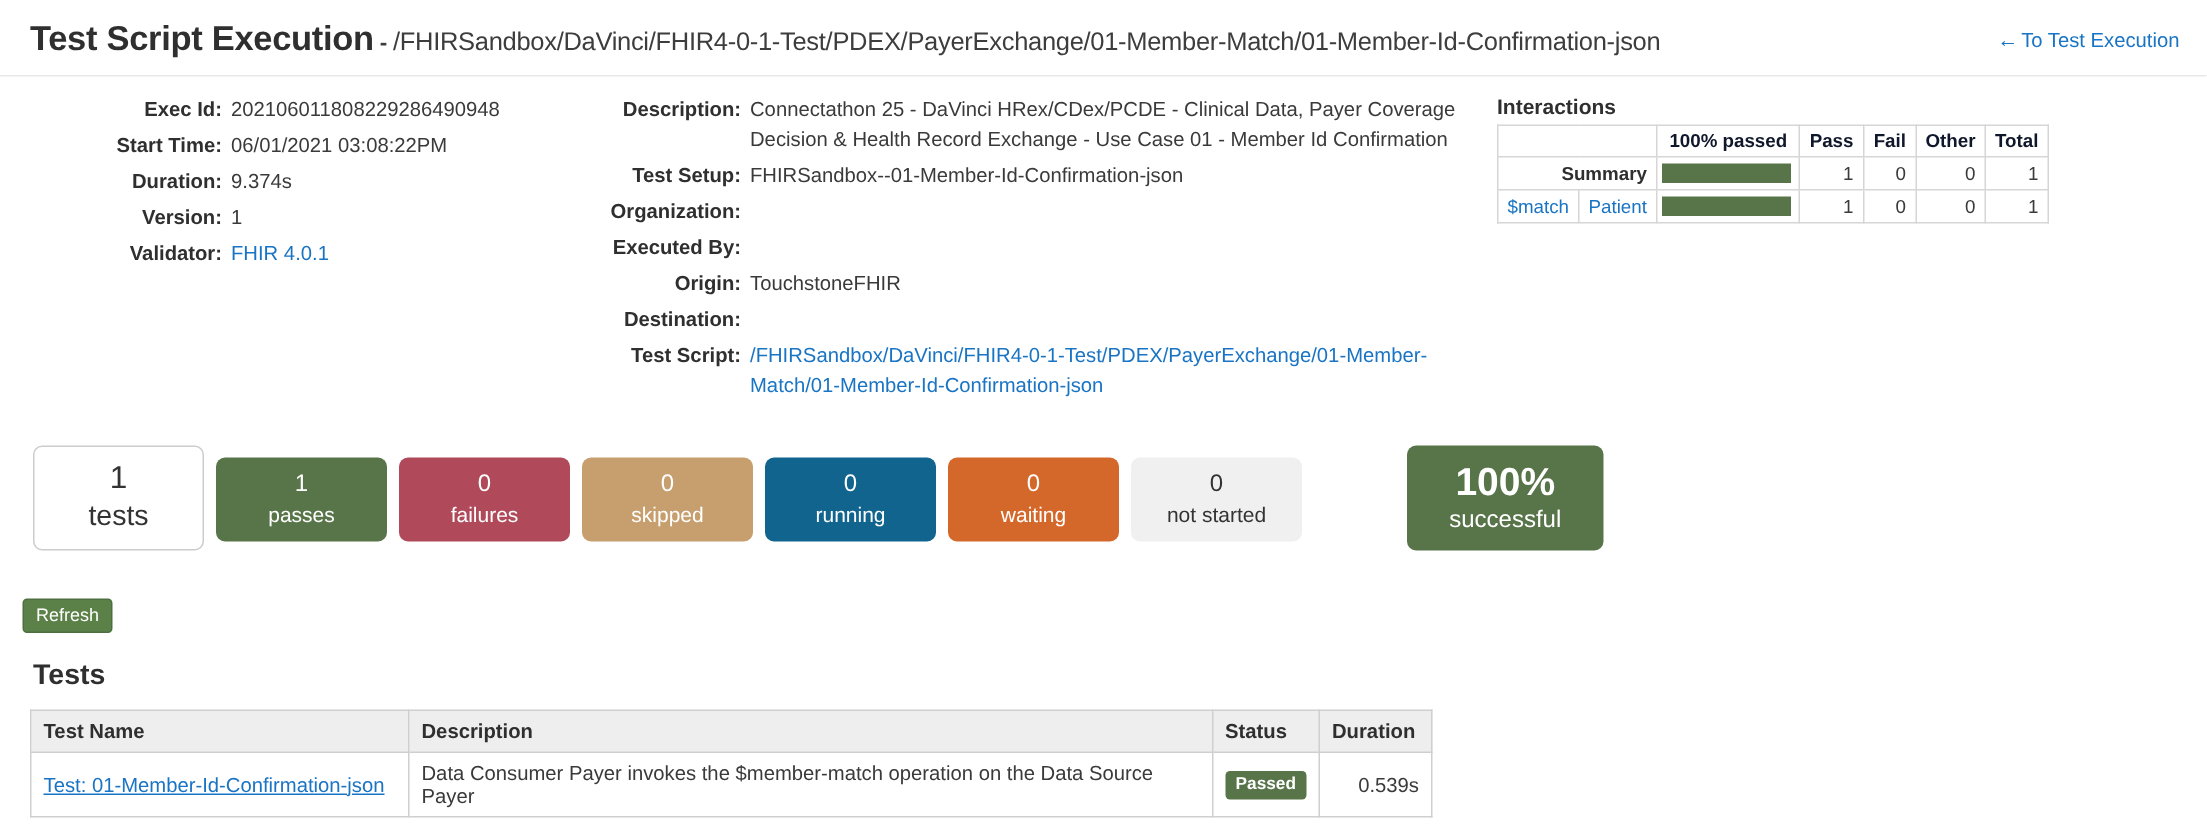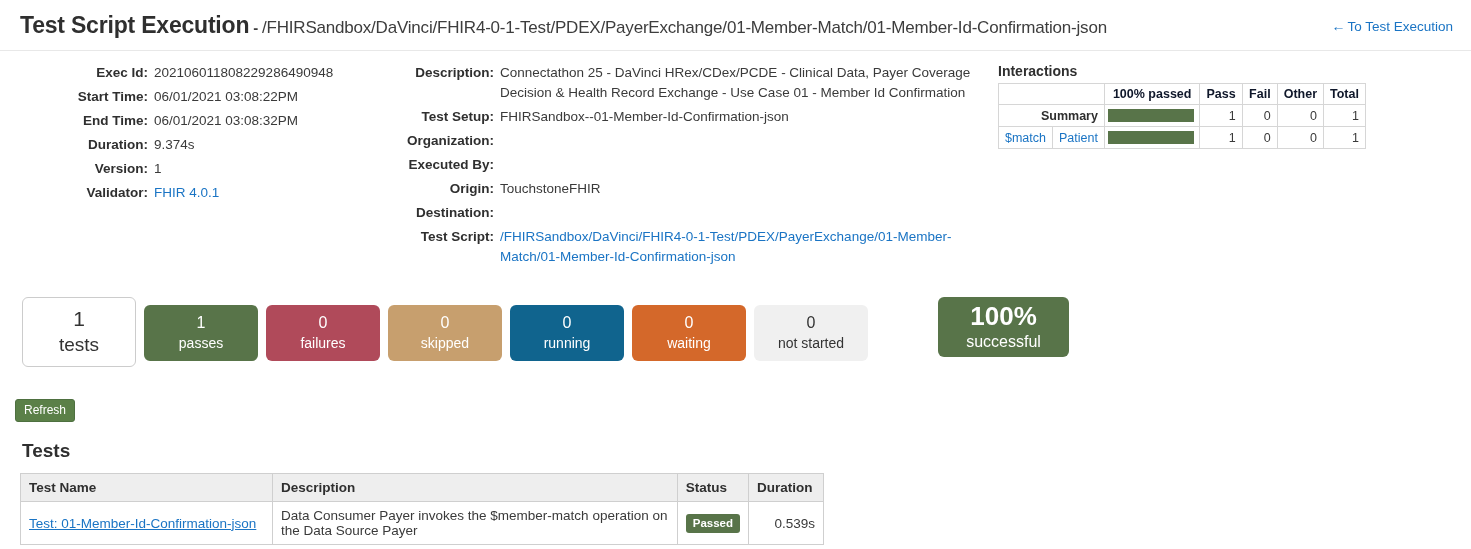--- a/index.html
+++ b/index.html
@@ -194,21 +194,21 @@
     width: 114px;
     height: 56px;
     margin-top: 8px;
   }
   .stat-notstarted {
     background: #f0f0f0;
     color: #333333;
   }
   .stat-success {
     width: 131px;
-    height: 60px;
+    height: 70px;
     background: #587449;
     margin-left: 62px;
     margin-right: 0;
   }
   .stat-success .stat-num { font-size: 26px; font-weight: bold; line-height: 30px; }
   .stat-success .stat-lab { font-size: 16px; line-height: 22px; }
 
   
   .refresh-btn {
     position: absolute;
@@ -232,21 +232,21 @@
     color: #2f2f2f;
   }
   .tests-table-wrap {
     position: absolute;
     left: 20px;
     top: 473px;
     width: 935px;
   }
   table.tests {
     border-collapse: collapse;
-    width: 804px;
+    width: 935px;
     font-size: 13.5px;
   }
   table.tests th,
   table.tests td {
     border: 1px solid #cfcfcf;
     padding: 6px 8px;
     vertical-align: middle;
   }
   table.tests thead th {
     background: #eeeeee;
@@ -283,24 +283,20 @@
     <div class="col-left">
       <table class="kv">
         <tbody>
             <tr>
           <td class="k">Exec Id:</td>
           <td class="v">202106011808229286490948</td>
         </tr>
         <tr>
           <td class="k">Start Time:</td>
           <td class="v">06/01/2021 03:08:22PM</td>
-        </tr>
-        <tr>
-          <td class="k">End Time:</td>
-          <td class="v">06/01/2021 03:08:32PM</td>
         </tr>
         <tr>
           <td class="k">Duration:</td>
           <td class="v">9.374s</td>
         </tr>
         <tr>
           <td class="k">Version:</td>
           <td class="v">1</td>
         </tr>
         <tr>

